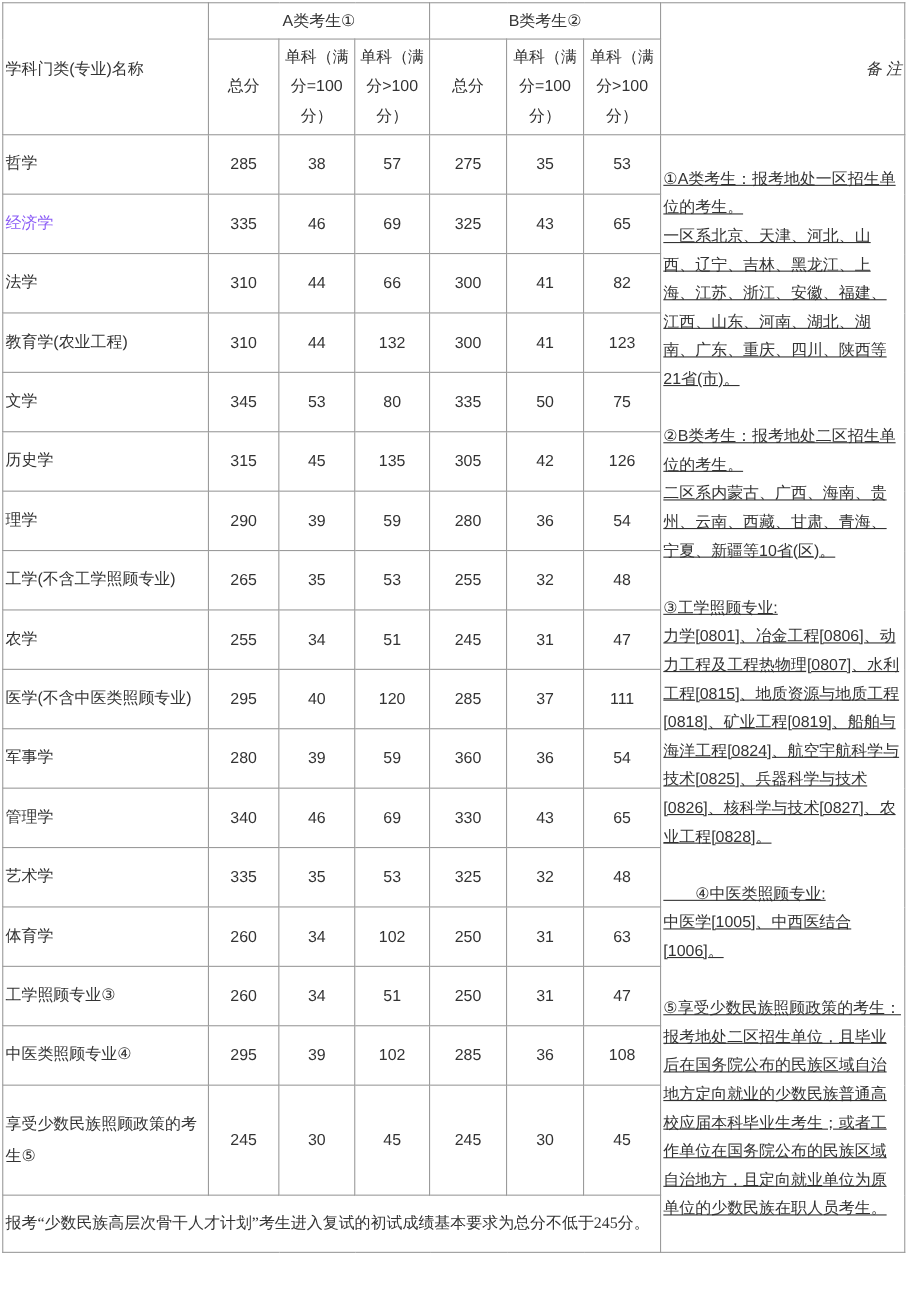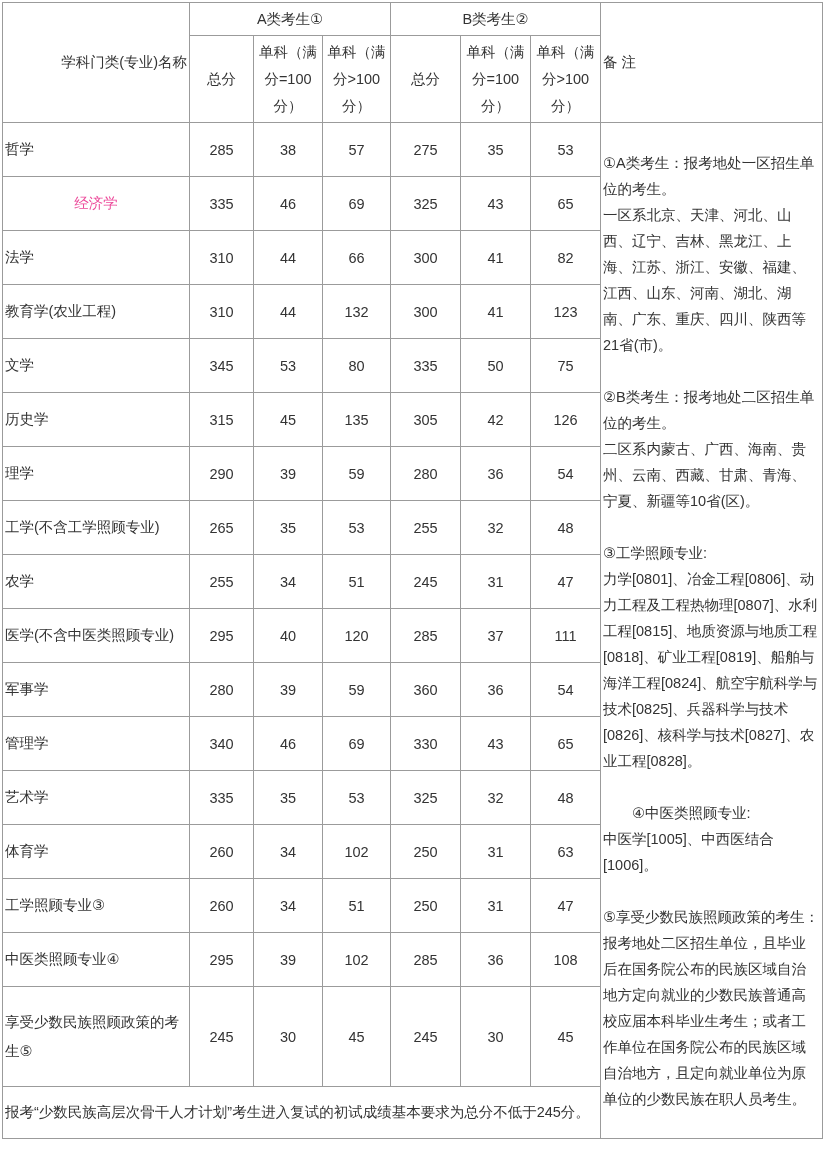--- a/index.html
+++ b/index.html
@@ -35,64 +35,66 @@
   tr.hdr-2 { height: 87px; }
   tbody tr.data-row { height: 54px; }
   tbody tr.data-row.tall { height: 100px; }
   tr.footer-row { height: 52px; }
 
   th.group-head {
     font-weight: bold;
   }
   th.subject-head {
     font-weight: bold;
+    text-align: left;
+  }
+  th.remarks-head {
     text-align: right;
-  }
-  th.remarks-head {
-    text-align: left;
     letter-spacing: 0;
+    font-style: italic;
   }
   th.sub-head {
     text-align: center;
     line-height: 27px;
     padding: 2px 1px;
   }
   td.name-cell {
     text-align: left;
     padding: 4px 2px 4px 8px;
     line-height: 2;
   }
   td.name-cell.link {
-    color: #ec4899;
-    text-align: center;
+    color: #8b5cf6;
   }
   td.num-cell {
     text-align: center;
     font-size: 15px;
   }
   td.remarks-cell {
     vertical-align: top;
     padding: 44px 4px 8px 6px;
     font-size: 14.3px;
     line-height: 26px;
+    text-decoration: underline;
   }
   td.remarks-cell .block {
     margin: 0 0 26px 0;
   }
   td.remarks-cell .block:last-child {
     margin-bottom: 0;
   }
   td.remarks-cell p {
     margin: 0;
     padding: 0;
   }
   td.footer-cell {
     text-align: left;
     padding: 4px 4px 4px 8px;
     line-height: 1.8;
+    font-family: Liberation Serif, serif;
   }
 </style>
 </head>
 <body>
 
 <div class="page">
   <table class="score-table">
     <colgroup>
       <col style="width:187px">
       <col style="width:64px">

